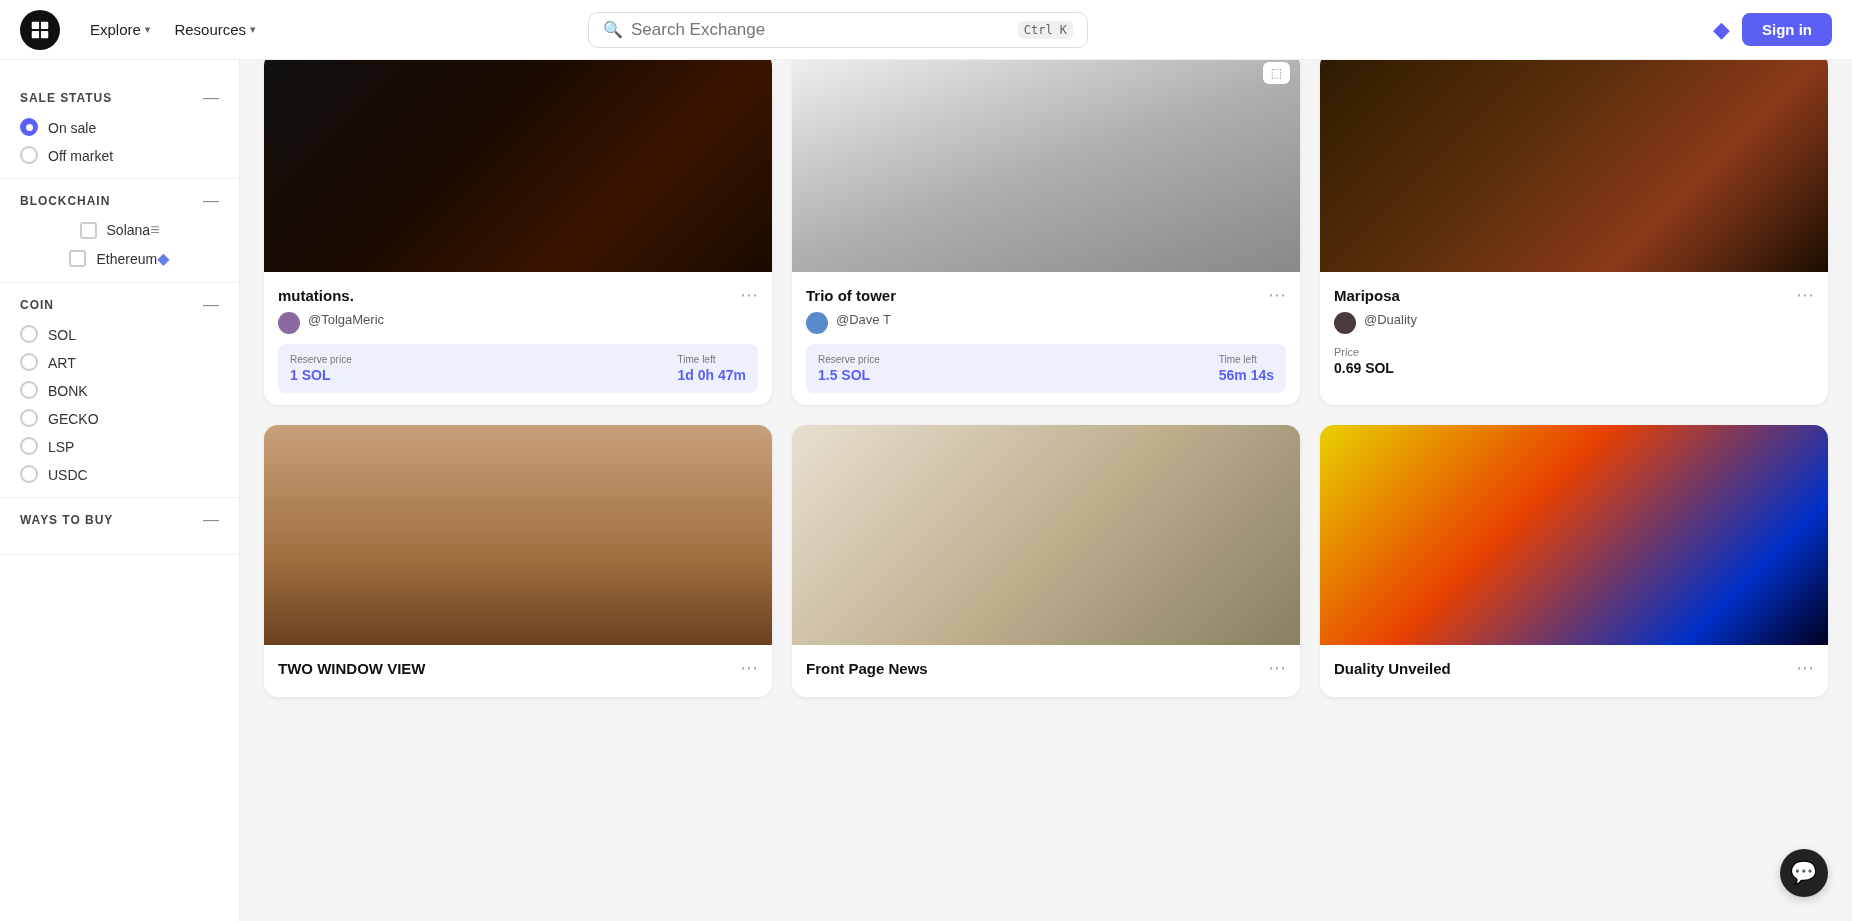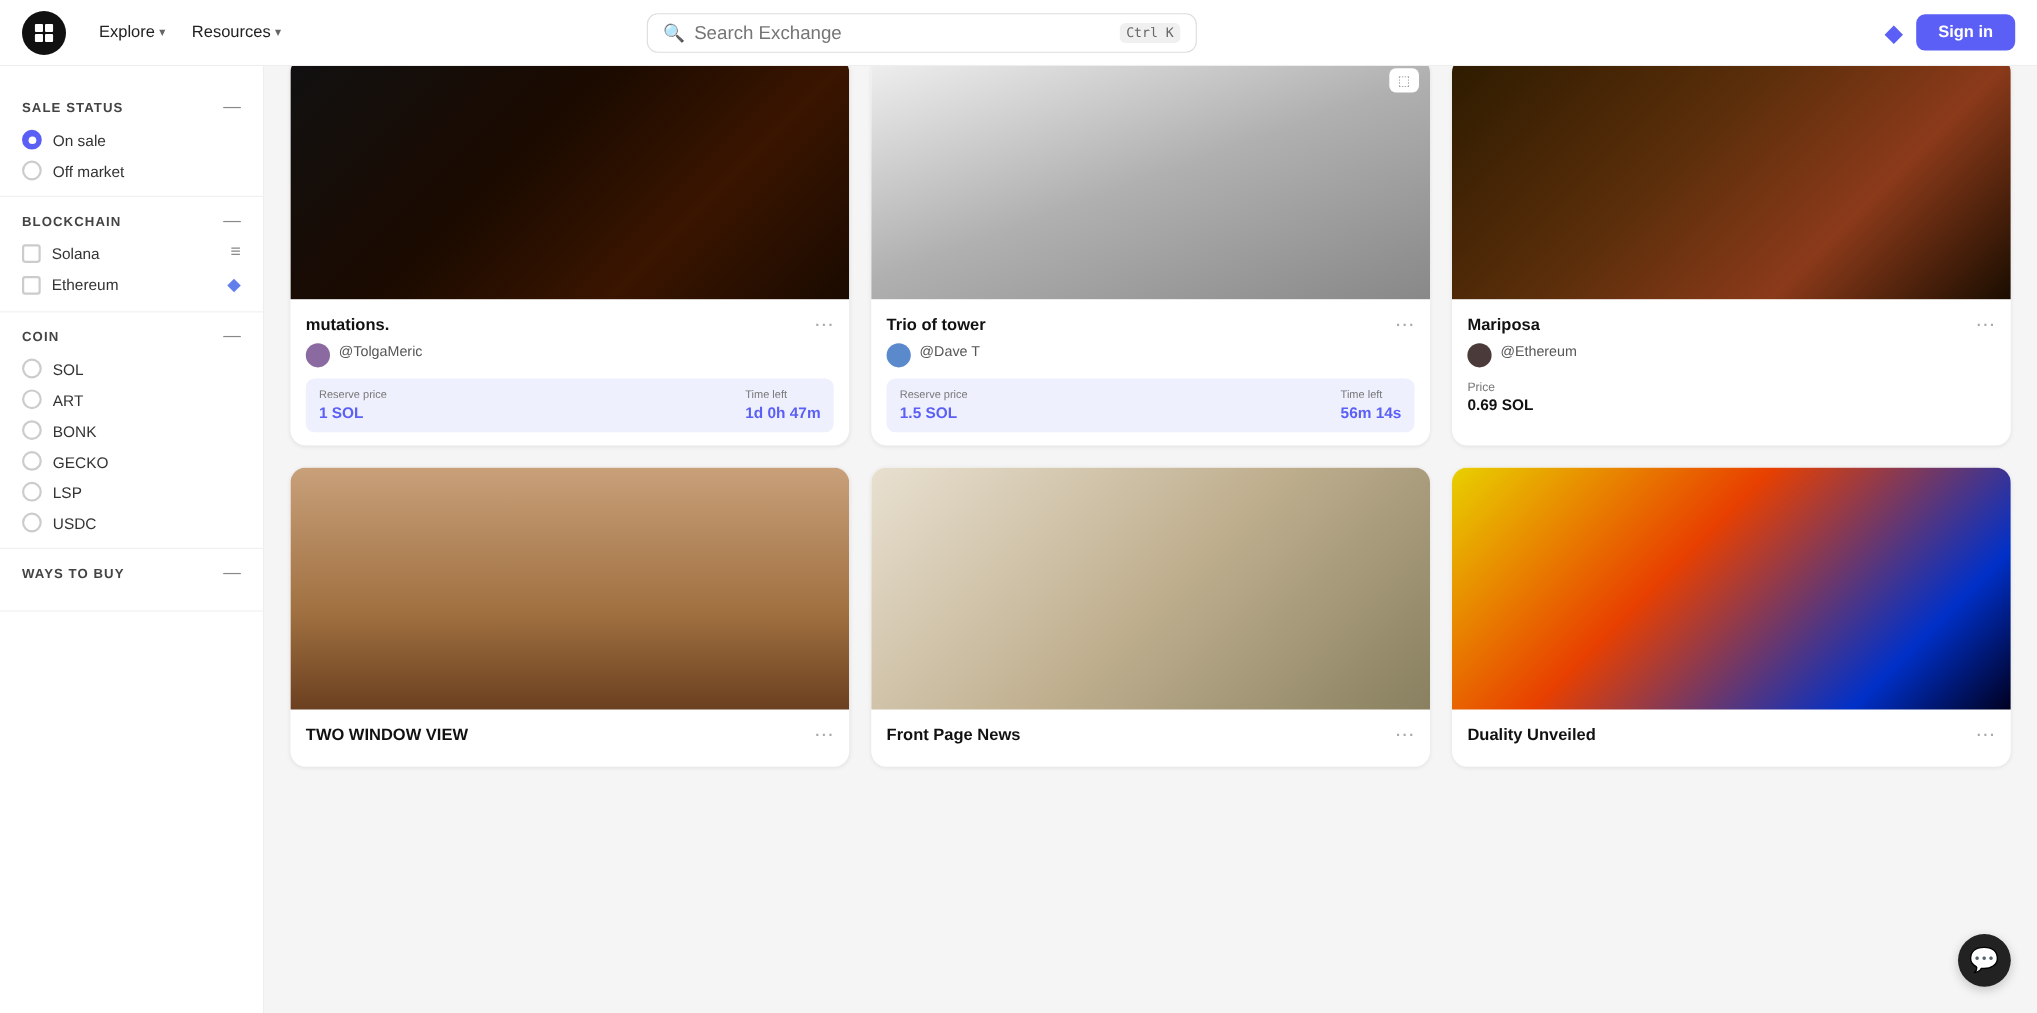--- a/index.html
+++ b/index.html
@@ -69,21 +69,21 @@
     }
     .radio-group { display: flex; flex-direction: column; gap: 10px; }
     .radio-item { display: flex; align-items: flex-end; gap: 10px; cursor: pointer; font-size: 14px; color: #333; }
     .radio-circle {
       width: 18px; height: 18px; border-radius: 50%; border: 2px solid #ccc;
       display: flex; align-items: center; justify-content: center; flex-shrink: 0;
     }
     .radio-circle.selected { border-color: #5b5ff5; background: #5b5ff5; }
     .radio-circle.selected::after { content: ''; width: 7px; height: 7px; background: #fff; border-radius: 50%; }
     .checkbox-group { display: flex; flex-direction: column; gap: 10px; }
-    .checkbox-item { display: flex; align-items: center; justify-content: space-between; }
+    .checkbox-item { display: flex; align-items: center; justify-content: center; }
     .checkbox-left { display: flex; align-items: center; gap: 10px; font-size: 14px; color: #333; cursor: pointer; }
     .checkbox-sq {
       width: 17px; height: 17px; border: 2px solid #ccc; border-radius: 3px; flex-shrink: 0;
     }
     .chain-icon { font-size: 16px; color: #888; }
 
     
     .main-content {
       margin-left: 240px; flex: 1; padding: 20px 24px;
       overflow-y: auto;
@@ -315,21 +315,21 @@
 
       <div class="nft-card">
         <div class="nft-img-wrap img-mariposa" style="height:220px;"></div>
         <div class="nft-info">
           <div class="nft-title-row">
             <span class="nft-title">Mariposa</span>
             <span class="nft-menu-icon">⋯</span>
           </div>
           <div class="nft-author-row">
             <div class="author-avatar" style="background:#4a3a3a;"></div>
-            <span class="author-name">@Ethereum</span>
+            <span class="author-name">@Duality</span>
           </div>
           <div class="nft-plain-price">
             <div class="plain-price-label">Price</div>
             <div class="plain-price-value">0.69 SOL</div>
           </div>
         </div>
       </div>
 
       <div class="nft-card">
         <div class="nft-img-wrap img-twowindow" style="height:220px;"></div>

